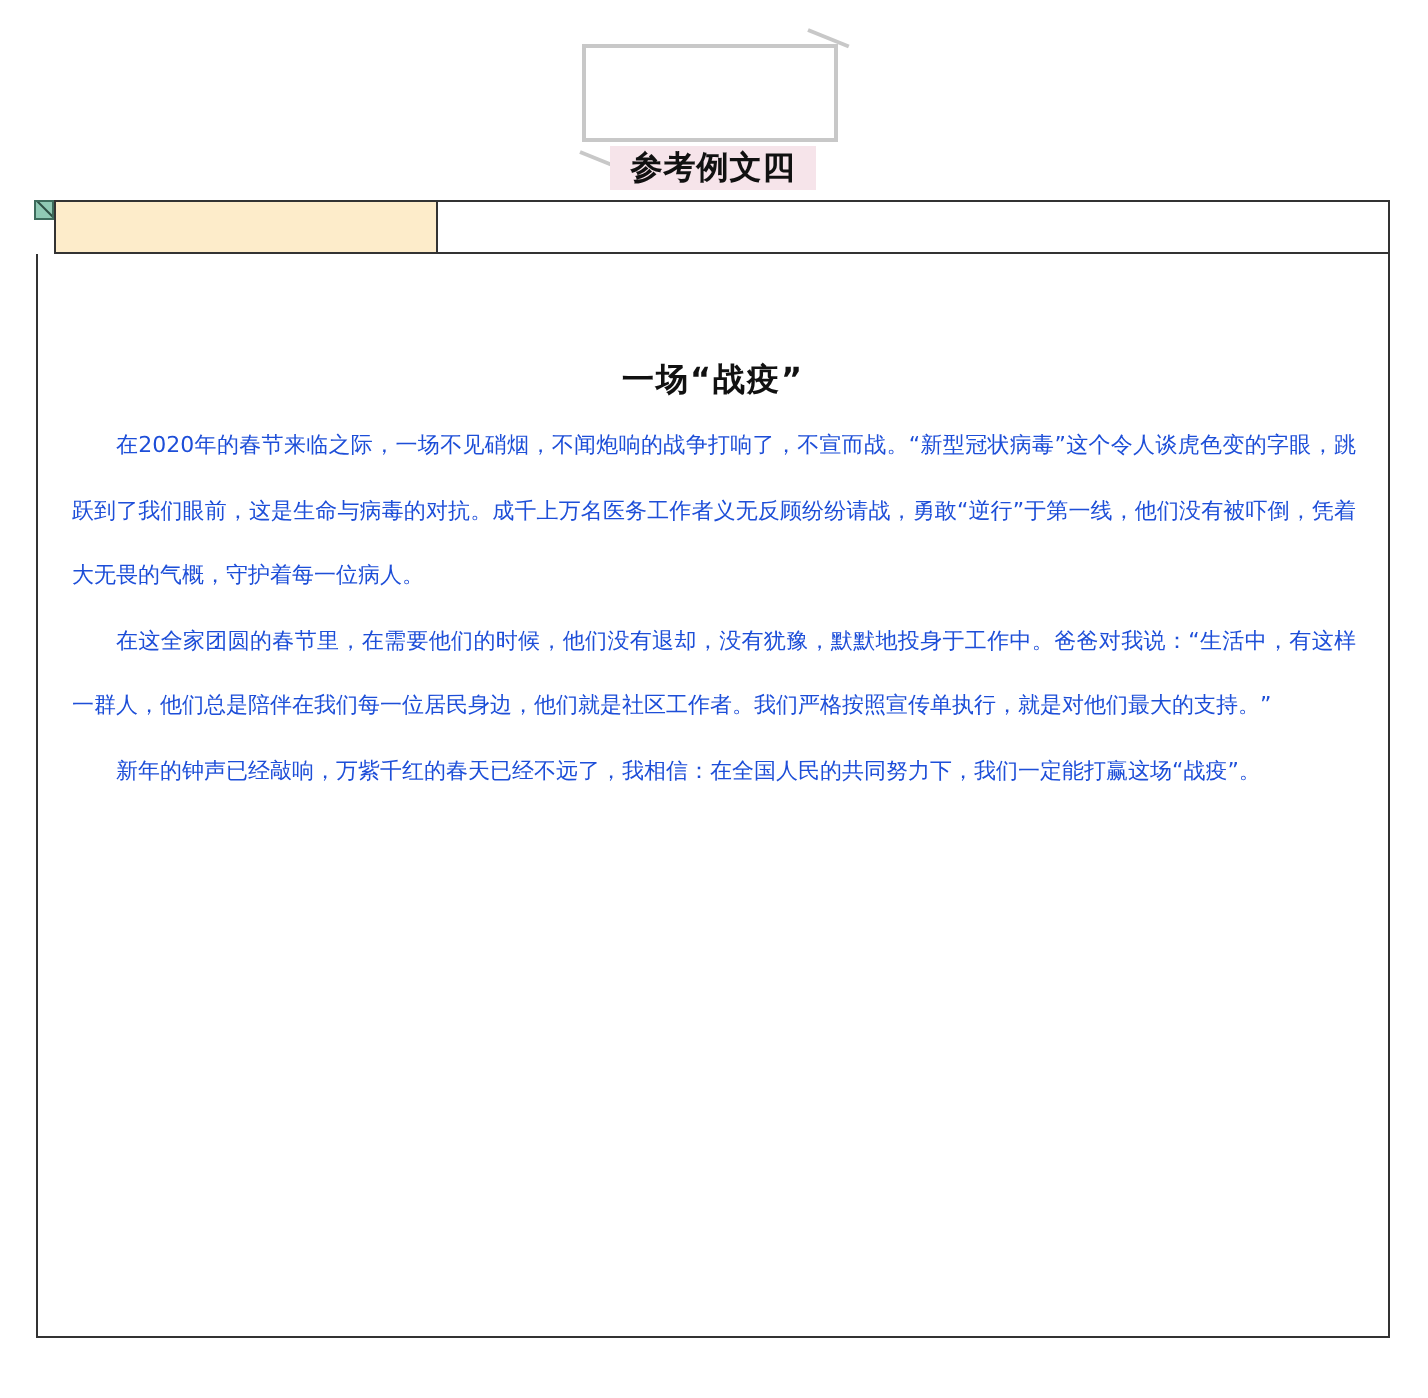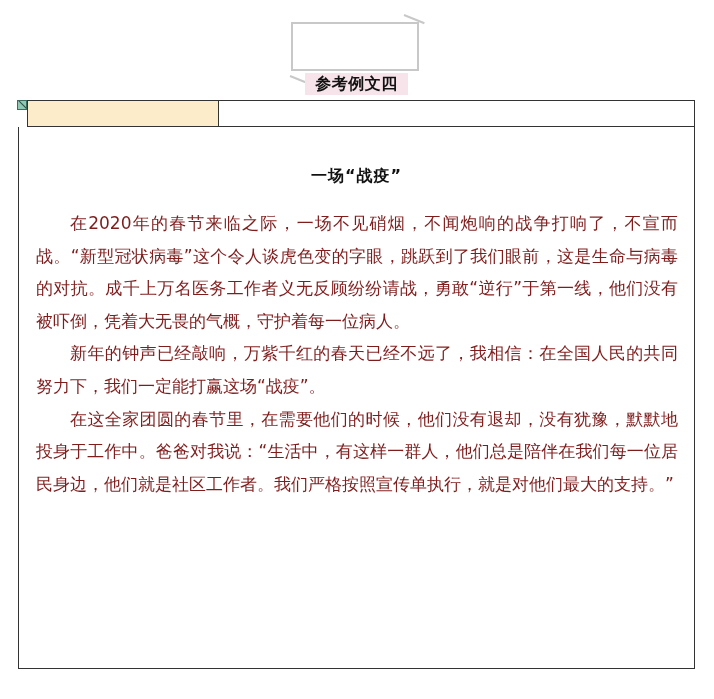--- a/index.html
+++ b/index.html
@@ -45,26 +45,26 @@
       content: ""; position: absolute; left: -2px; top: 3px; width: 13px; height: 1px;
       background: #2d4f44; transform: rotate(45deg);
     }
     
     .content-box {
       position: absolute; left: 18px; top: 127px; width: 677px; height: 542px;
       border-left: 1.5px solid #333; border-right: 1.5px solid #333; border-bottom: 1.5px solid #333;
       box-sizing: border-box; background: #fff;
     }
     .essay-title {
-      position: absolute; left: 0; right: 0; top: 39px; text-align: center;
+      position: absolute; left: 0; right: 0; top: 53px; text-align: center;
       font-weight: bold; font-size: 16px; color: #111; letter-spacing: 1px;
     }
     .essay-body {
       position: absolute; left: 17px; right: 16px; top: 80px;
-      font-size: 17px; line-height: 32.6px; color: #7f1d1d;
+      font-size: 11px; line-height: 32.6px; color: #1d4ed8;
     }
     .essay-body p {
       margin: 0; text-indent: 2em; text-align: justify;
     }
   </style>
 </head>
 <body>
 
 <div class="badge-deco-tr"></div>
 <div class="badge-frame"></div>
@@ -73,16 +73,16 @@
 
 <div class="corner-icon"></div>
 <div class="header-bar">
   <div class="header-tab"></div>
 </div>
 
 <div class="content-box">
   <div class="essay-title">一场“战疫”</div>
   <div class="essay-body">
     <p>在2020年的春节来临之际，一场不见硝烟，不闻炮响的战争打响了，不宣而战。“新型冠状病毒”这个令人谈虎色变的字眼，跳跃到了我们眼前，这是生命与病毒的对抗。成千上万名医务工作者义无反顾纷纷请战，勇敢“逆行”于第一线，他们没有被吓倒，凭着大无畏的气概，守护着每一位病人。</p>
+    <p>在这全家团圆的春节里，在需要他们的时候，他们没有退却，没有犹豫，默默地投身于工作中。爸爸对我说：“生活中，有这样一群人，他们总是陪伴在我们每一位居民身边，他们就是社区工作者。我们严格按照宣传单执行，就是对他们最大的支持。”</p>
     <p>新年的钟声已经敲响，万紫千红的春天已经不远了，我相信：在全国人民的共同努力下，我们一定能打赢这场“战疫”。</p>
-    <p>在这全家团圆的春节里，在需要他们的时候，他们没有退却，没有犹豫，默默地投身于工作中。爸爸对我说：“生活中，有这样一群人，他们总是陪伴在我们每一位居民身边，他们就是社区工作者。我们严格按照宣传单执行，就是对他们最大的支持。”</p>
   </div>
 </div>
 
 </body></html>

